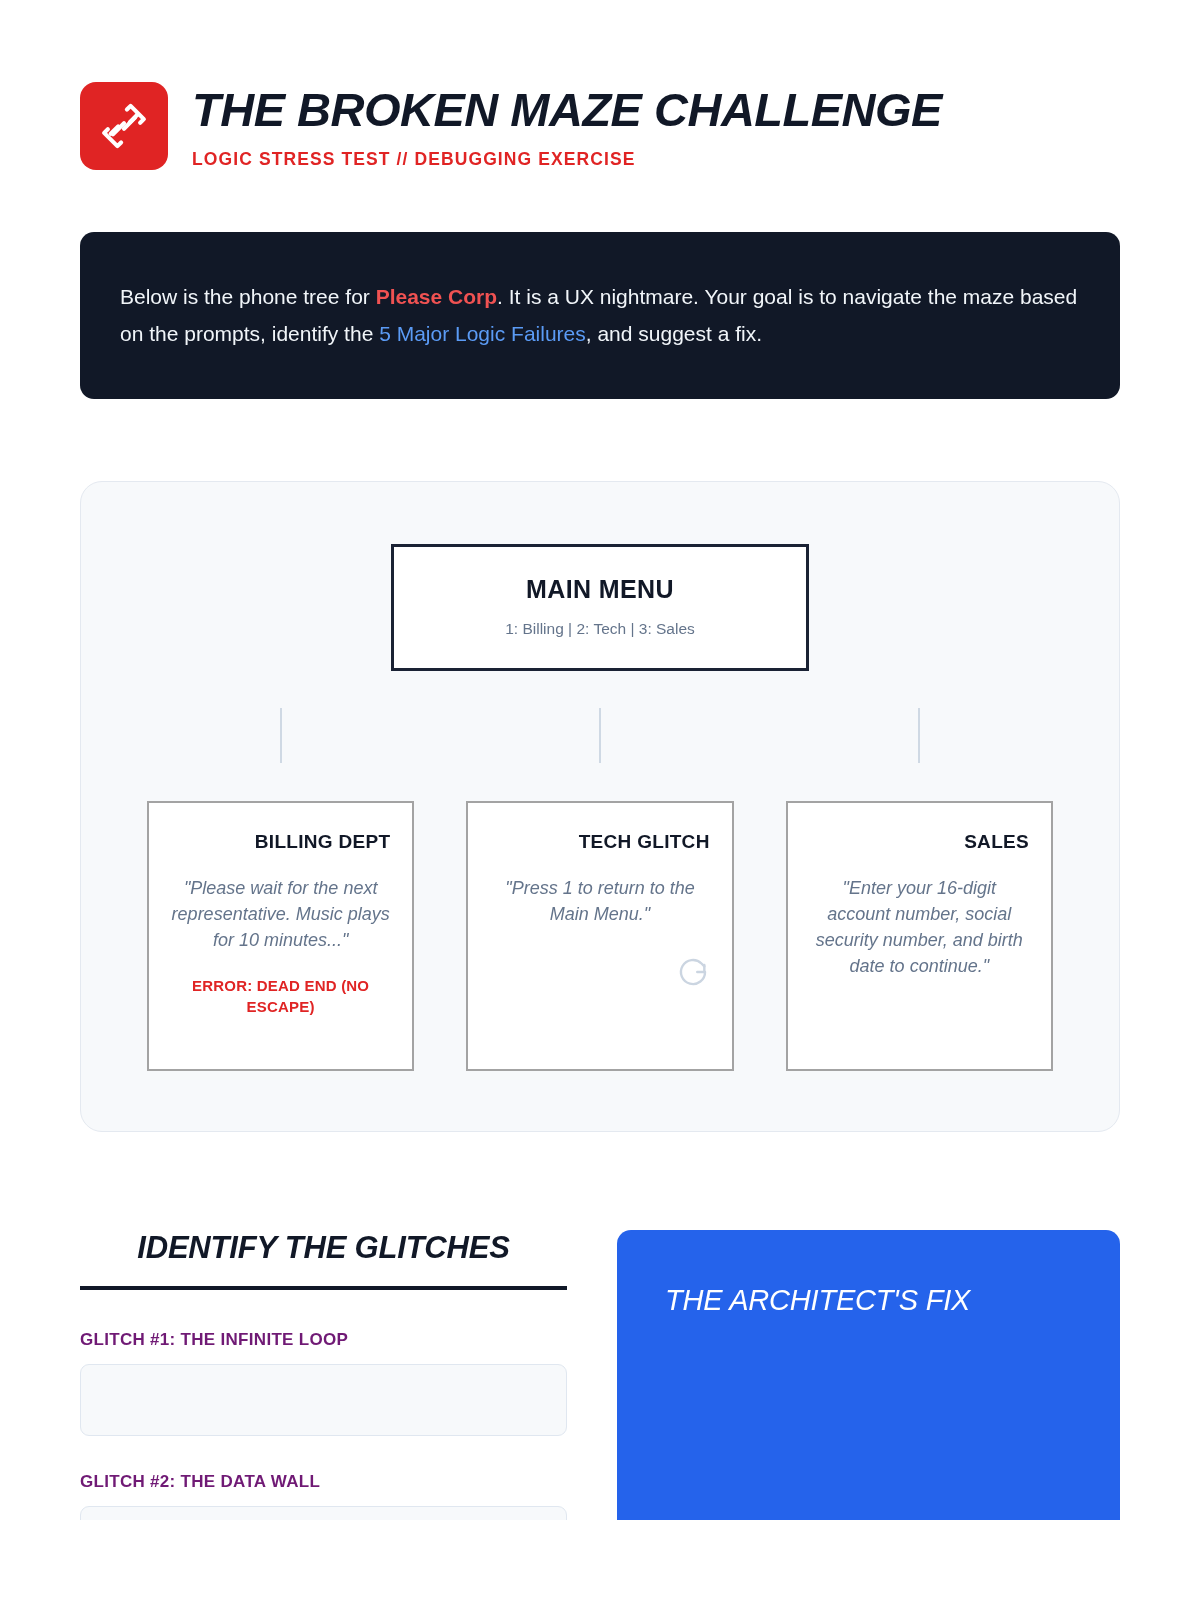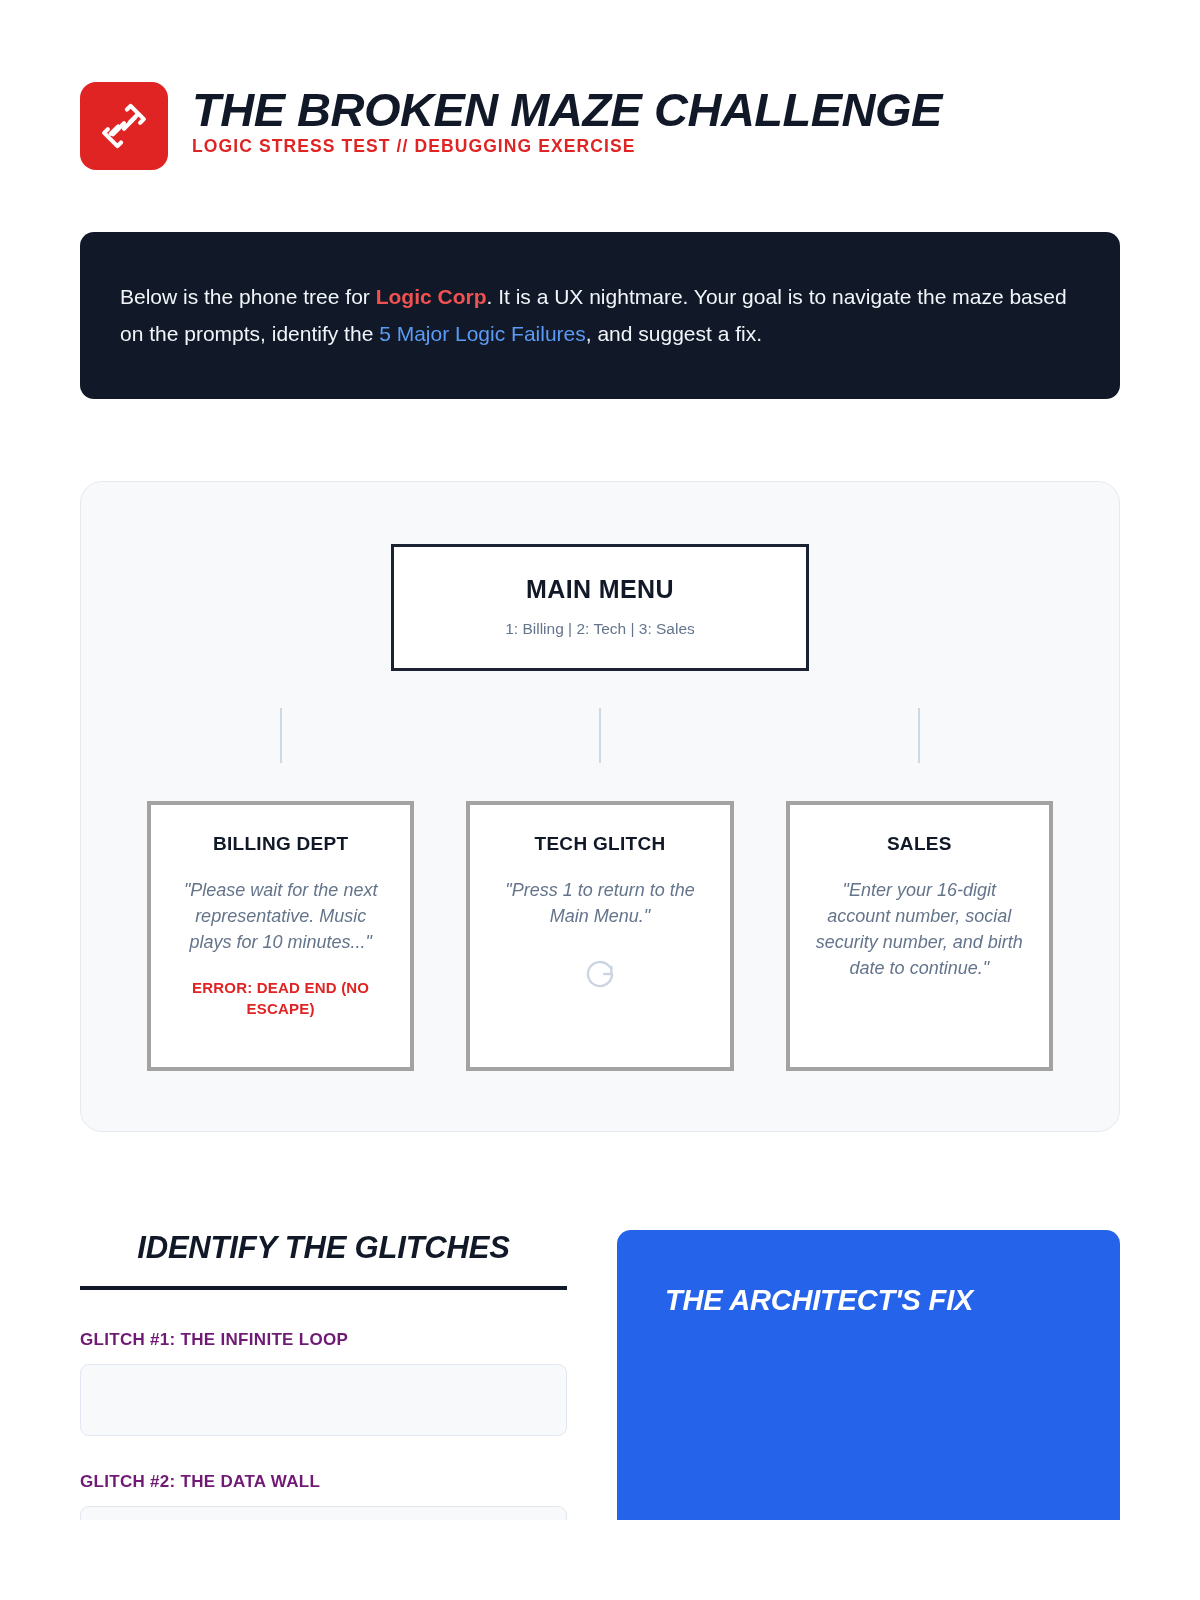--- a/index.html
+++ b/index.html
@@ -51,21 +51,21 @@
     font-size: 47px;
     font-weight: 800;
     font-style: italic;
     letter-spacing: -0.5px;
     color: #111827;
     line-height: 1.04;
     white-space: nowrap;
   }
 
   .sub-title {
-    margin-top: 1px;
+    margin-top: 14px;
     font-size: 17.5px;
     font-weight: 700;
     font-style: normal;
     letter-spacing: 1.1px;
     color: #e02424;
     text-transform: uppercase;
   }
 
   
   .intro-box {
@@ -126,27 +126,27 @@
   }
 
   .children {
     display: grid;
     grid-template-columns: repeat(3, 1fr);
     gap: 52px;
   }
 
   .child-node {
     background: #ffffff;
-    border: 4px solid #a3a3a3;
+    border: 2px solid #a3a3a3;
     padding: 28px 22px 12px;
     text-align: center;
     min-height: 270px;
     display: flex;
     flex-direction: column;
-    align-items: center;
+    align-items: flex-end;
   }
   .child-title {
     font-size: 19px;
     font-weight: 700;
     letter-spacing: 0.3px;
     color: #111827;
     margin-bottom: 22px;
   }
   .child-script {
     font-size: 18px;
@@ -211,21 +211,21 @@
   }
 
   .fix-panel {
     background: #2563eb;
     border-radius: 14px;
     padding: 54px 48px 60px;
     min-height: 312px;
   }
   .fix-title {
     font-size: 29px;
-    font-weight: 700;
+    font-weight: 400;
     font-style: italic;
     letter-spacing: -0.2px;
     color: #ffffff;
     margin-bottom: 38px;
   }
   .fix-body {
     font-size: 19px;
     font-style: italic;
     line-height: 1.73;
     color: #e8eeff;
@@ -248,21 +248,21 @@
       </svg>
     </div>
     <div class="title-block">
       <div class="main-title">THE BROKEN MAZE CHALLENGE</div>
       <div class="sub-title">LOGIC STRESS TEST // DEBUGGING EXERCISE</div>
     </div>
   </div>
 
   <div class="intro-box">
     <p class="intro-text">
-      <span>Below is the phone tree for </span><span class="brand-red">Logic Corp</span><span>. It is a UX nightmare. Your goal is to navigate the maze based on the prompts, identify the </span><span class="brand-blue">5 Major Logic Failures</span><span>, and suggest a fix.</span>
+      <span>Below is the phone tree for </span><span class="brand-red">Please Corp</span><span>. It is a UX nightmare. Your goal is to navigate the maze based on the prompts, identify the </span><span class="brand-blue">5 Major Logic Failures</span><span>, and suggest a fix.</span>
     </p>
   </div>
 
   <div class="diagram">
 
     <div class="root-row">
       <div class="root-node">
         <div class="root-node-title">MAIN MENU</div>
         <div class="root-node-sub">1: Billing | 2: Tech | 3: Sales</div>
       </div>

